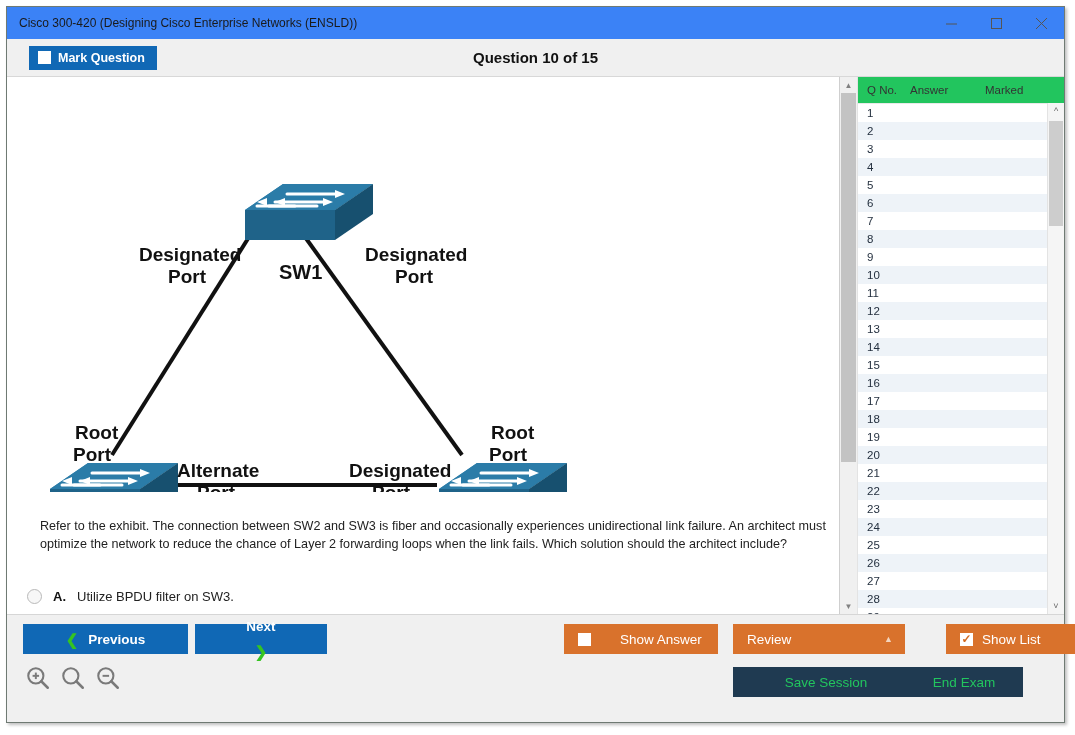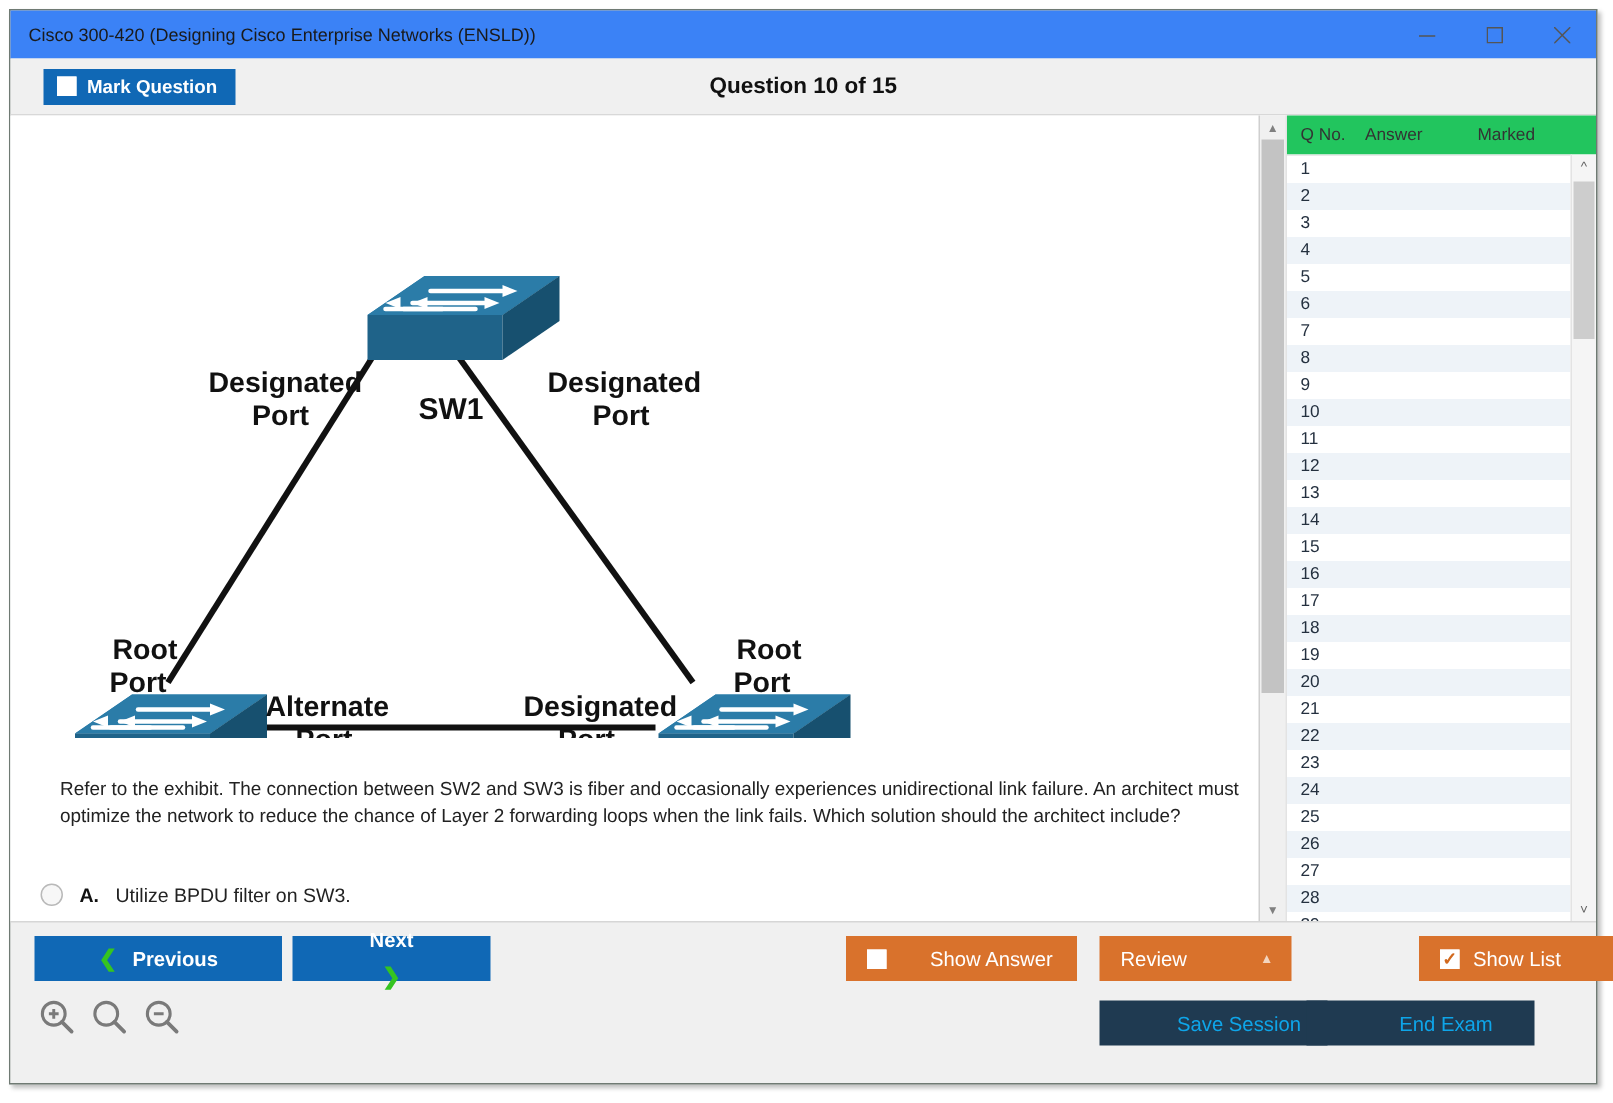--- a/index.html
+++ b/index.html
@@ -176,32 +176,32 @@
   .chev { color: #35c421; font-size: 15px; font-weight: bold; line-height: 1; }
 
   .orange-btn {
     position: absolute; height: 30px; background: #d9722c;
     color: #ffffff; font-size: 13.5px;
     display: flex; align-items: center; gap: 9px;
     padding-left: 14px;
   }
   #show-answer-btn { left: 557px; top: 9px; width: 154px; gap: 29px; }
   #review-btn {
-    left: 726px; top: 9px; width: 128px;
+    left: 726px; top: 9px; width: 172px;
     justify-content: flex-start;
   }
   #review-caret {
     margin-left: auto; margin-right: 12px;
     color: #f3d5bf; font-size: 9px;
   }
   #show-list-btn { left: 939px; top: 9px; width: 152px; }
 
   .dark-btn {
     position: absolute; height: 30px; background: #1f3a51;
-    color: #0ea5e9; font-size: 13.5px;
+    color: #22c55e; font-size: 13.5px;
     display: flex; align-items: center; justify-content: center; padding-left: 34px;
   }
   #save-session-btn { left: 726px; top: 52px; width: 152px; }
   #end-exam-btn { left: 864px; top: 52px; width: 152px; }
 
   #zoom-tools {
     position: absolute; left: 18px; top: 50px;
     display: flex; align-items: center; gap: 9px;
   }
   .zoom-ic { width: 26px; height: 26px; display: block; cursor: pointer; }

